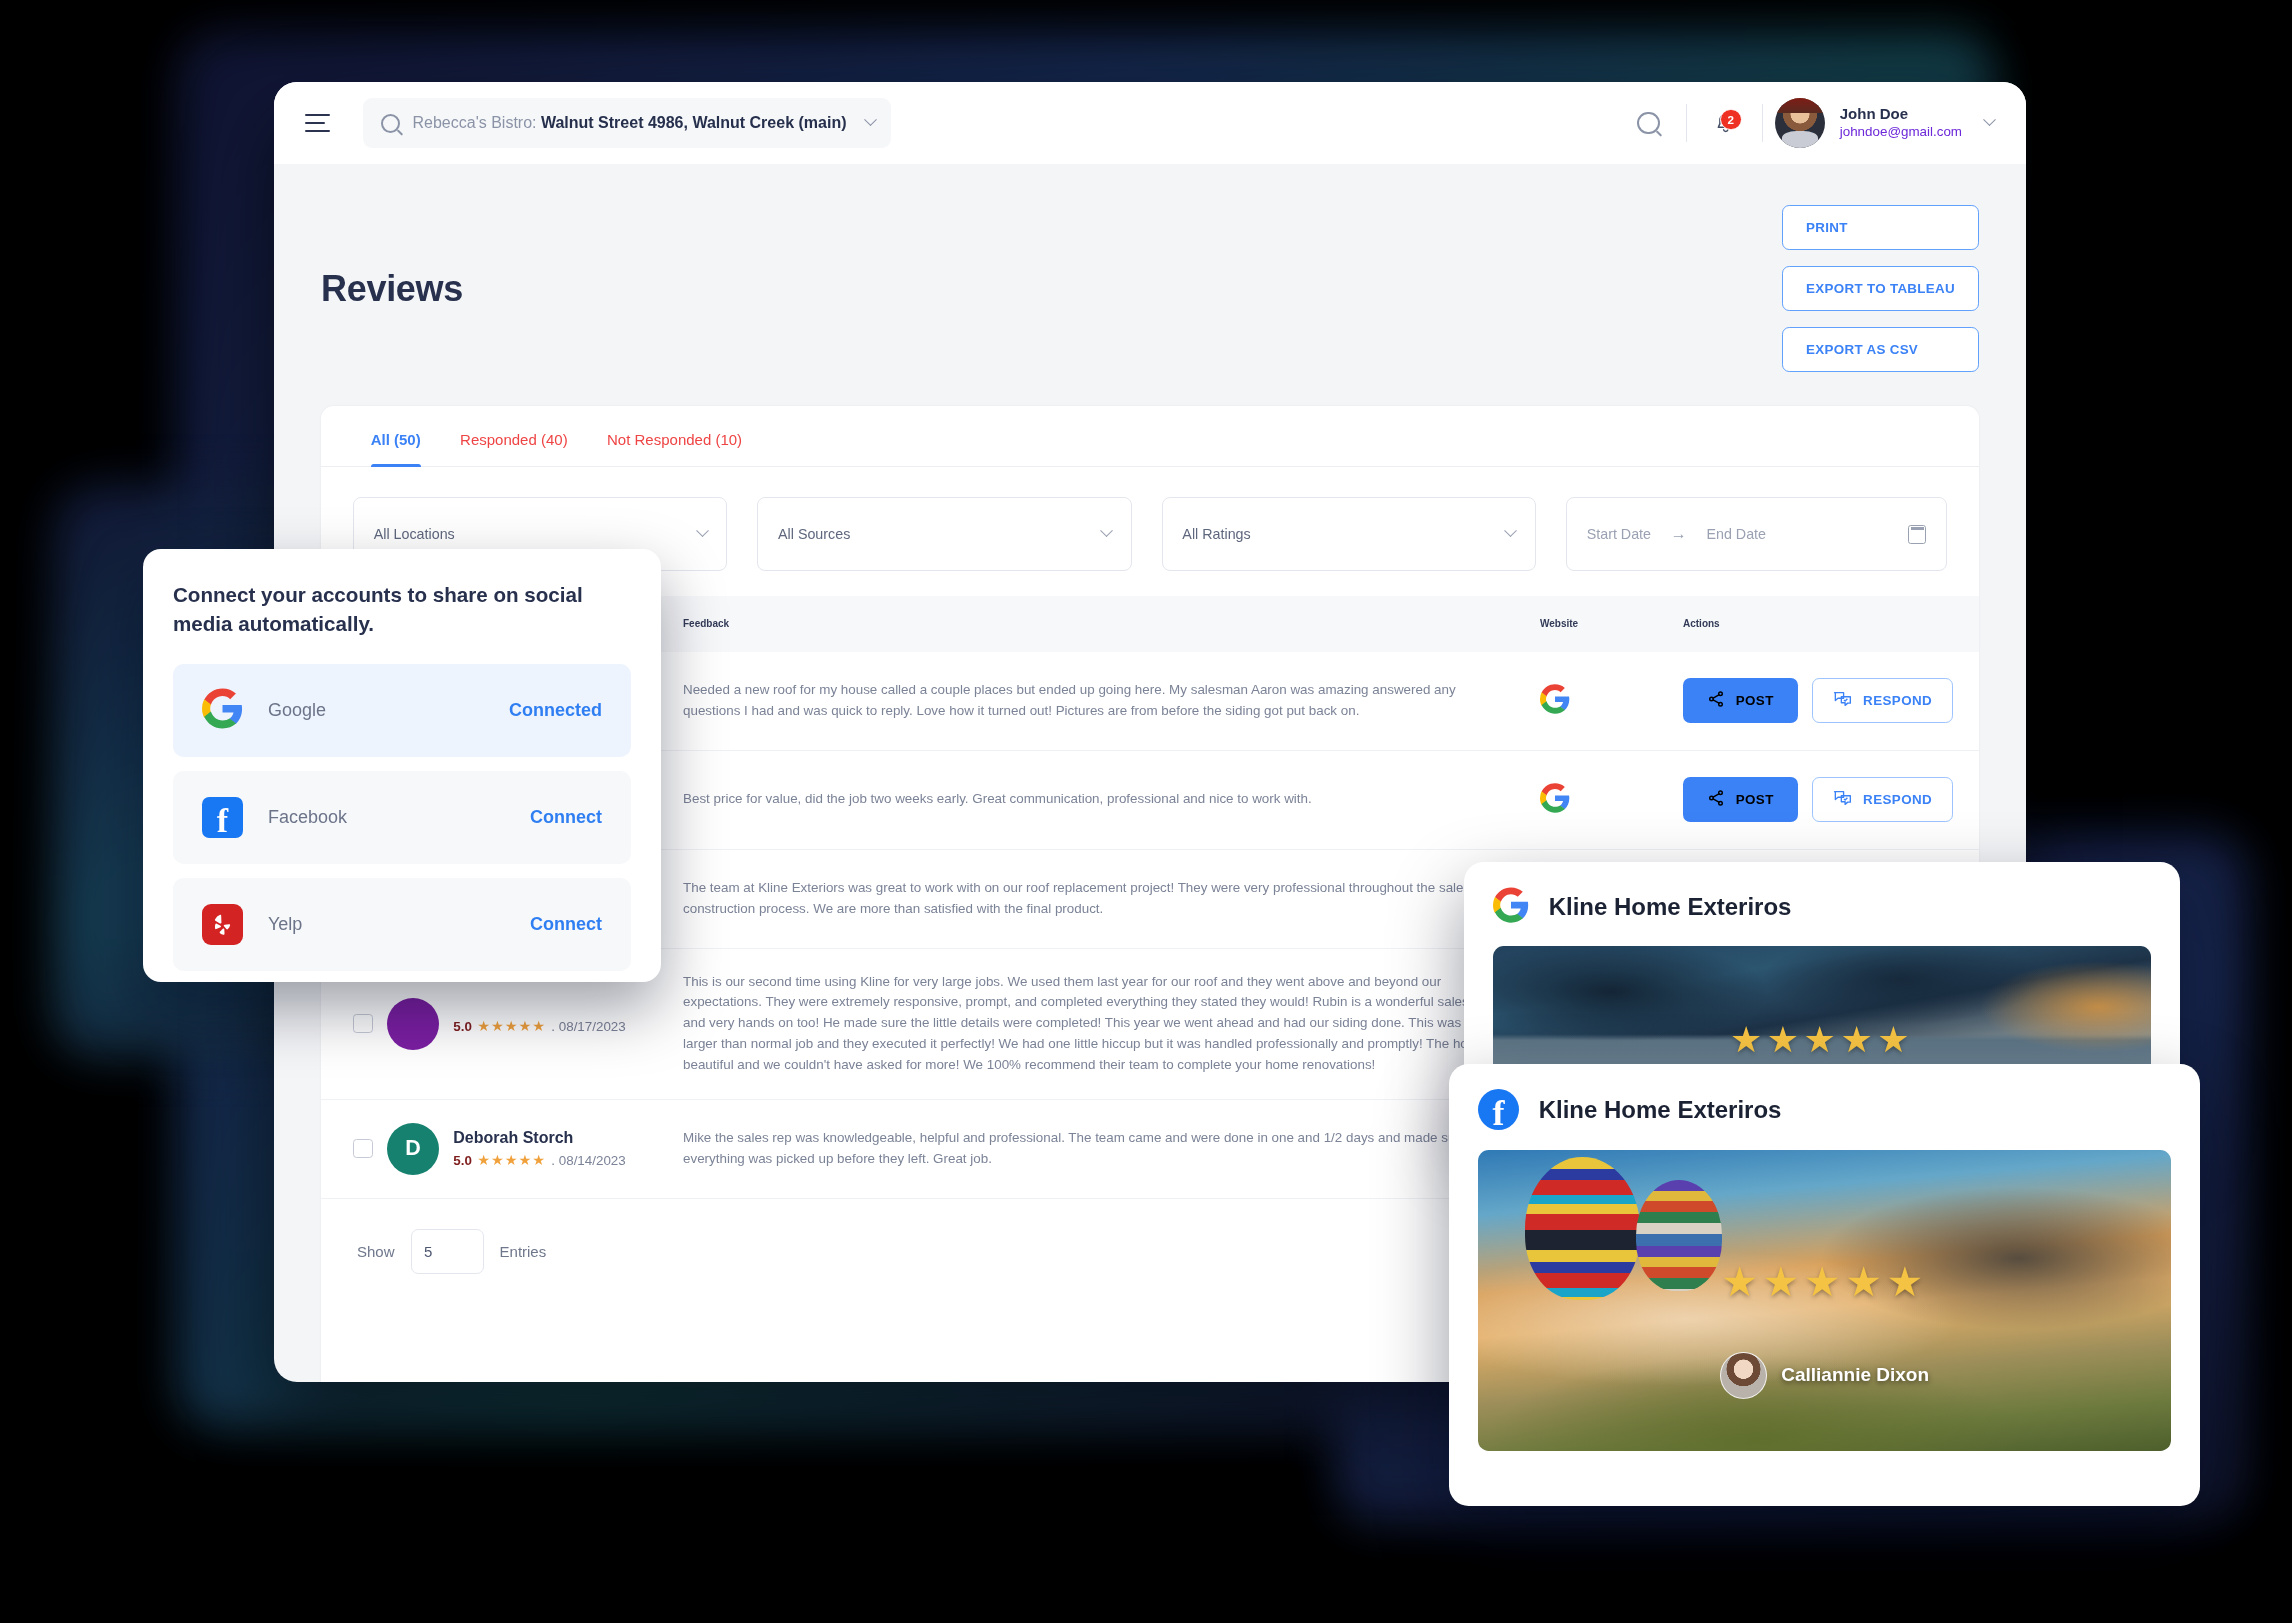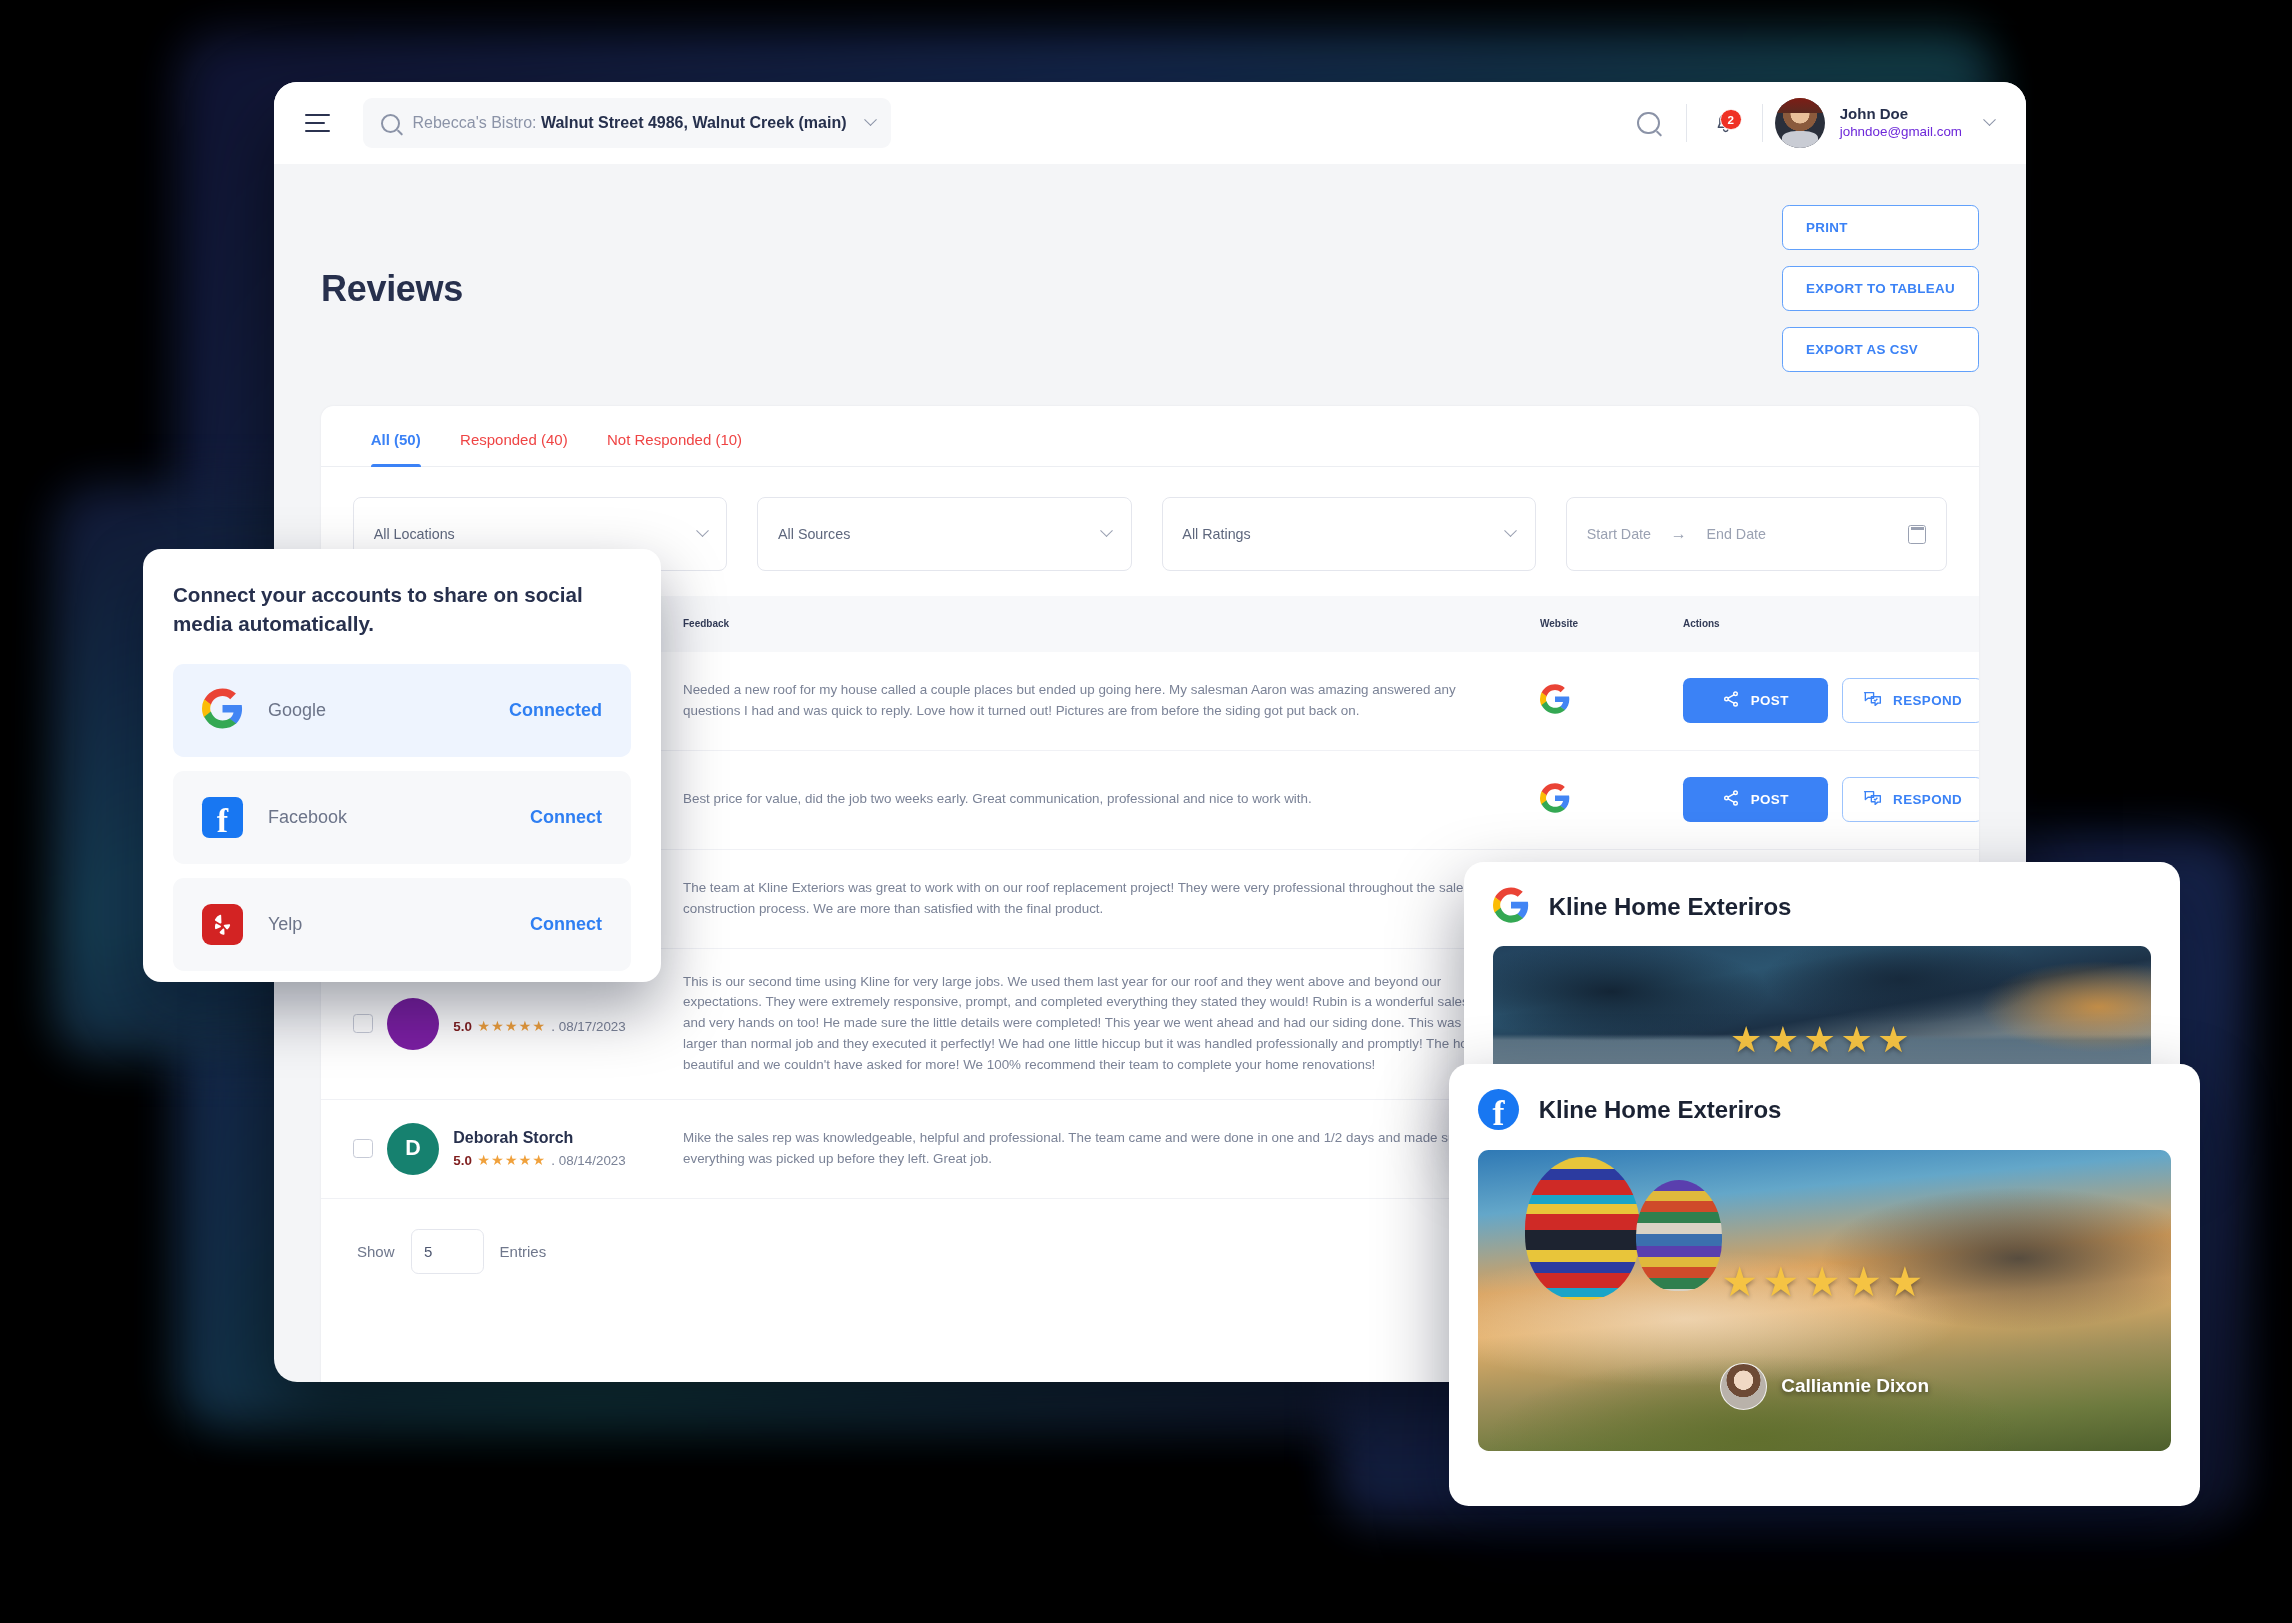--- a/index.html
+++ b/index.html
@@ -156,22 +156,22 @@
   .ava2 { width:52px; height:52px; border-radius:50%; flex:none; color:#fff;
       display:flex; align-items:center; justify-content:center; font-size:21.5px; font-weight:600; }
   .uname { font-size:16px; font-weight:700; color:#27304d; margin-bottom:5.4px; }
   .urate { font-size:13.4px; color:#7b8397; display:flex; align-items:center; gap:5.4px; }
   .urate .num { font-weight:700; color:#7f1d1d; }
   .stars { color:#f0a13c; letter-spacing:0.9px; font-size:14.3px; }
   .fbtext { font-size:13.4px; line-height:1.55; color:#7b8397; padding-right:36px; }
   .gicon { width:30px; height:30px; }
   .acts { display:flex; gap:14.3px; }
   .btn-post {
-    background:#3b82f6; color:#ffffff; border:none; border-radius:7.2px; height:45px;
-    padding: 0 39px; font-size:13.4px; font-weight:700; letter-spacing:0.4px;
+    background:#3b82f6; color:#000000; border:none; border-radius:7.2px; height:45px;
+    padding: 0 24px; font-size:13.4px; font-weight:700; letter-spacing:0.4px;
     display:flex; align-items:center; gap:10.7px; cursor:pointer;
   }
   .btn-resp {
     background:#fff; color:#3b82f6; border:1.3px solid #9cc3fd; border-radius:7.2px; height:45px;
     padding: 0 19.7px; font-size:13.4px; font-weight:700; letter-spacing:0.4px;
     display:flex; align-items:center; gap:10.7px; cursor:pointer;
   }
   .pager { display:flex; align-items:center; gap:16px; padding: 30px 36px; }
   .pager .lbl { font-size:15px; color:#6f778c; }
   .pgsel { width:73px; height:45px; border:0.9px solid #e4e6ed; border-radius:7.2px;
@@ -232,21 +232,21 @@
   .b2 { left:158px; top:30px; width:86px; height:111px;
      background: repeating-linear-gradient(180deg,#5a3fae 0 10.7px,#e0b93c 10.7px 21.5px,#cf4a2a 21.5px 32px,#2f7f4e 32px 43px,#d9d2c4 43px 54px,#3b6fae 54px 66px); }
   .pcstars { position:absolute; left:0; right:0; top:44%; transform:translateY(-50%);
      text-align:center; font-size:41px; color:#f5c343; letter-spacing:4.5px;
      text-shadow: 0 1.8px 4.5px rgba(0,0,0,.35); }
   .pc-google .pcstars { top:62%; font-size:36px; }
   .pcquote { position:absolute; left:32px; right:32px; top:56%;
      color:#fff; font-size:18px; line-height:1.6; text-align:center;
      text-shadow: 0 1.8px 5.4px rgba(0,0,0,.45); }
   .pc-google .pcquote { top:86%; font-size:17px; }
-  .pcauthor { position:absolute; left:0; right:0; bottom:41px;
+  .pcauthor { position:absolute; left:0; right:0; bottom:52px;
      display:flex; align-items:center; justify-content:center; gap:14.3px; }
   .pcava { width:47px; height:47px; border-radius:50%; border:1.8px solid rgba(255,255,255,.85);
      background: radial-gradient(circle at 50% 36%, #f0d8c4 0 26%, #6d4a35 27% 46%, #b9b2aa 47% 100%); }
   .pcname { color:#fff; font-size:19px; font-weight:700; text-shadow:0 1.8px 5.4px rgba(0,0,0,.5); }
   .fbcircle { width:41px; height:41px; border-radius:50%; background:#1877f2;
      display:flex; align-items:flex-end; justify-content:center; flex:none; }
   .fbcircle span { color:#fff; font-weight:700; font-size:36px; line-height:.95;
      font-family:"Liberation Serif",serif; }
 </style>
 </head>

